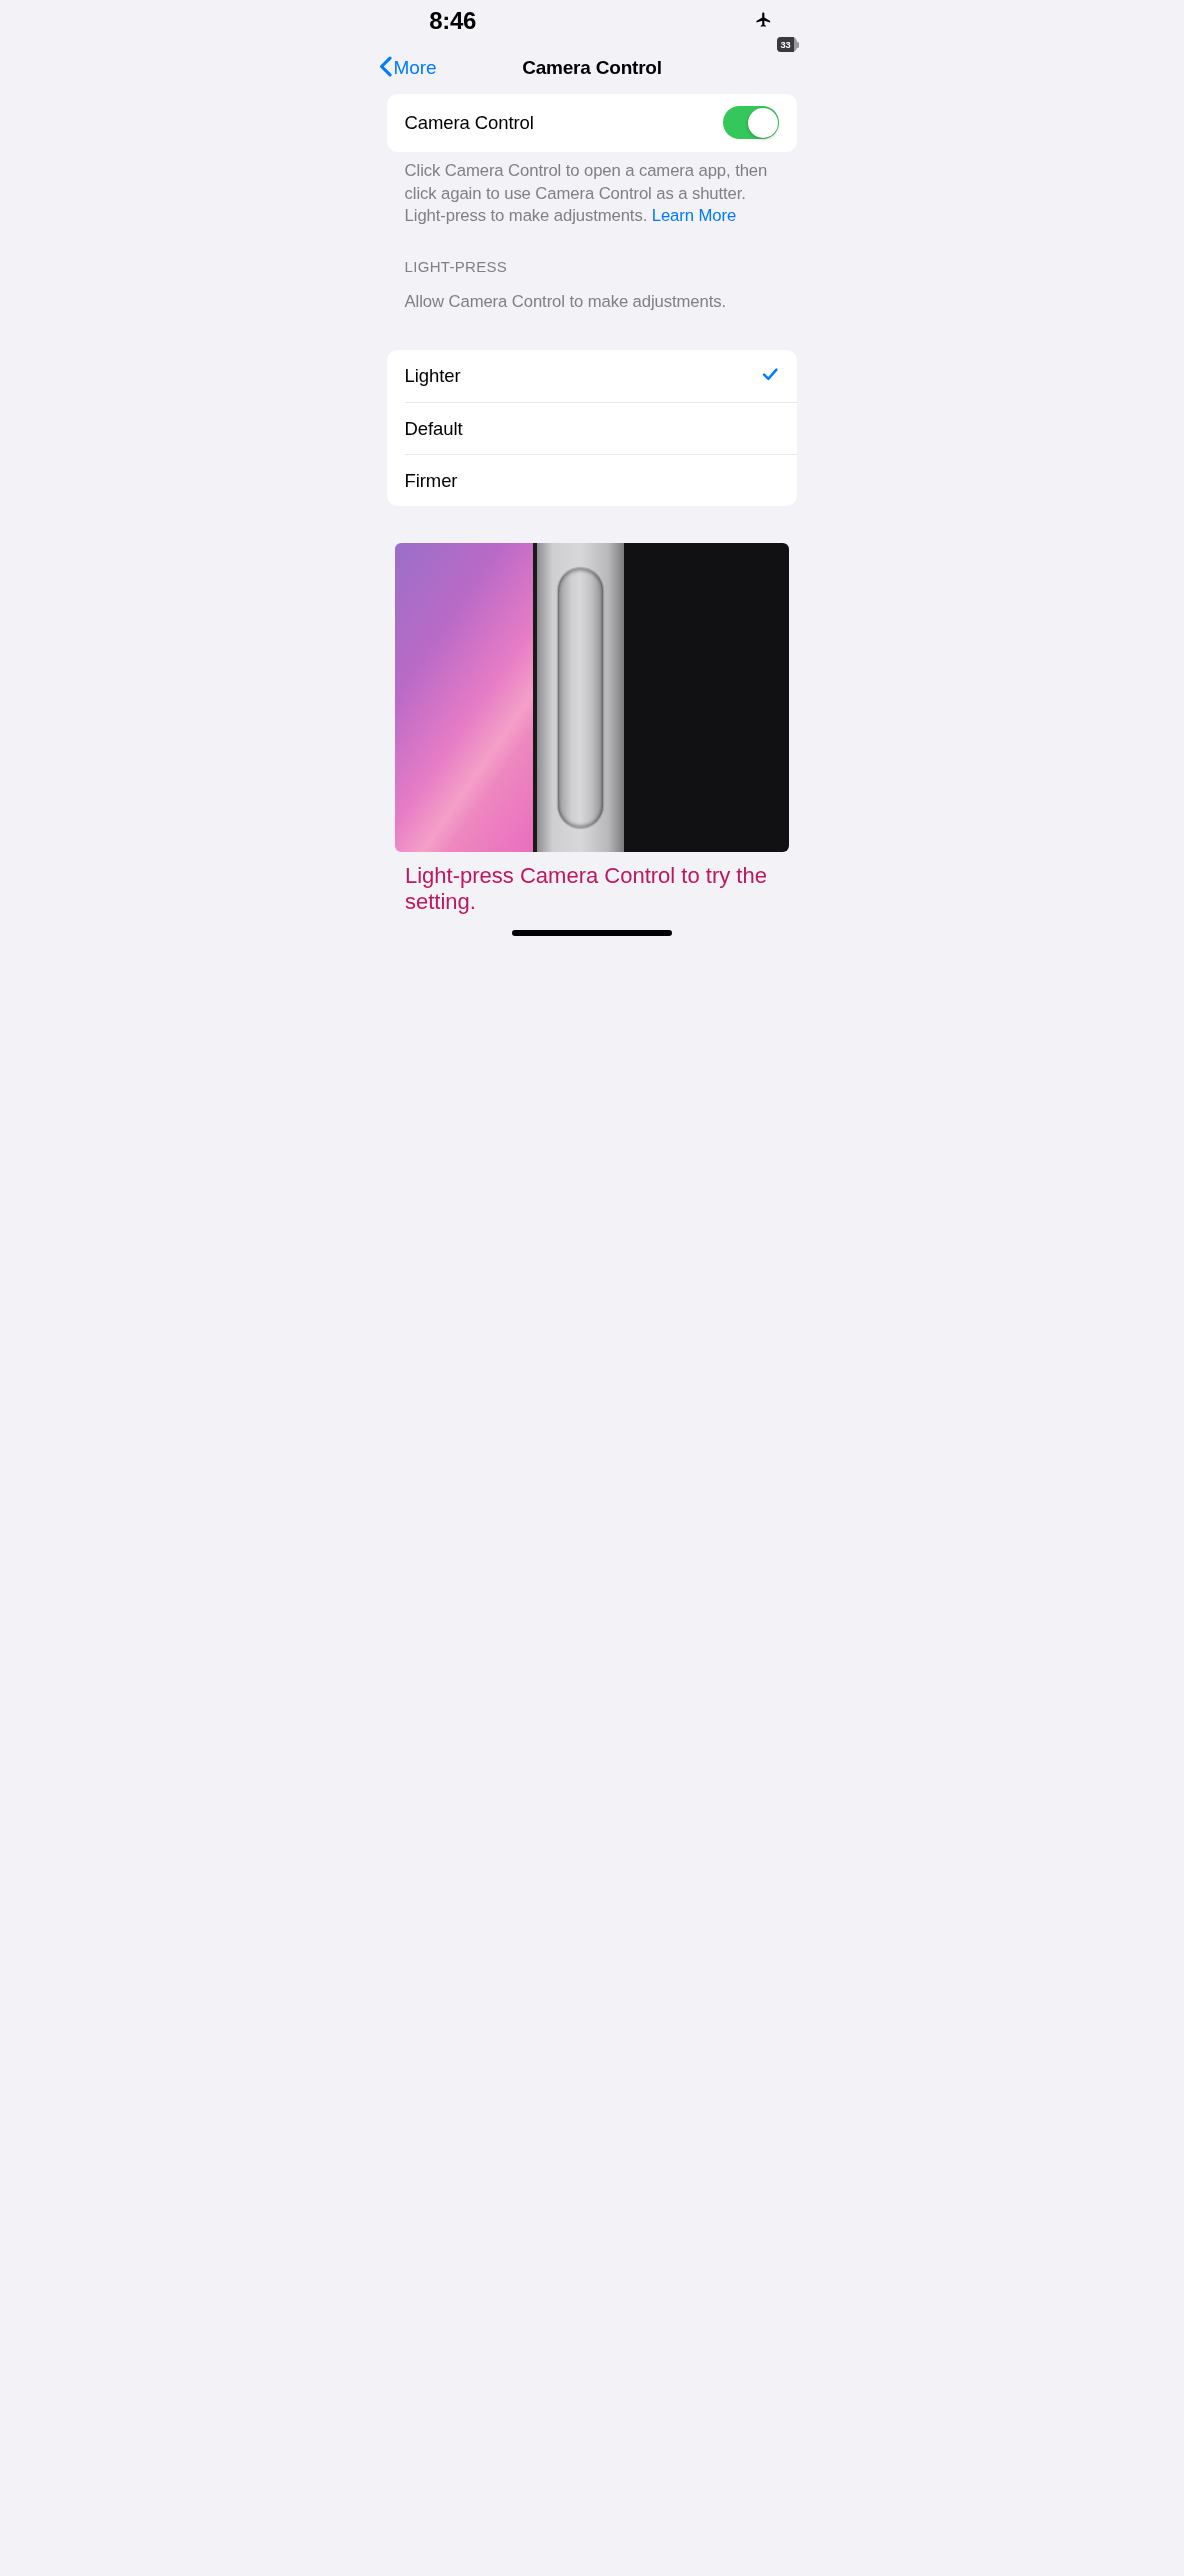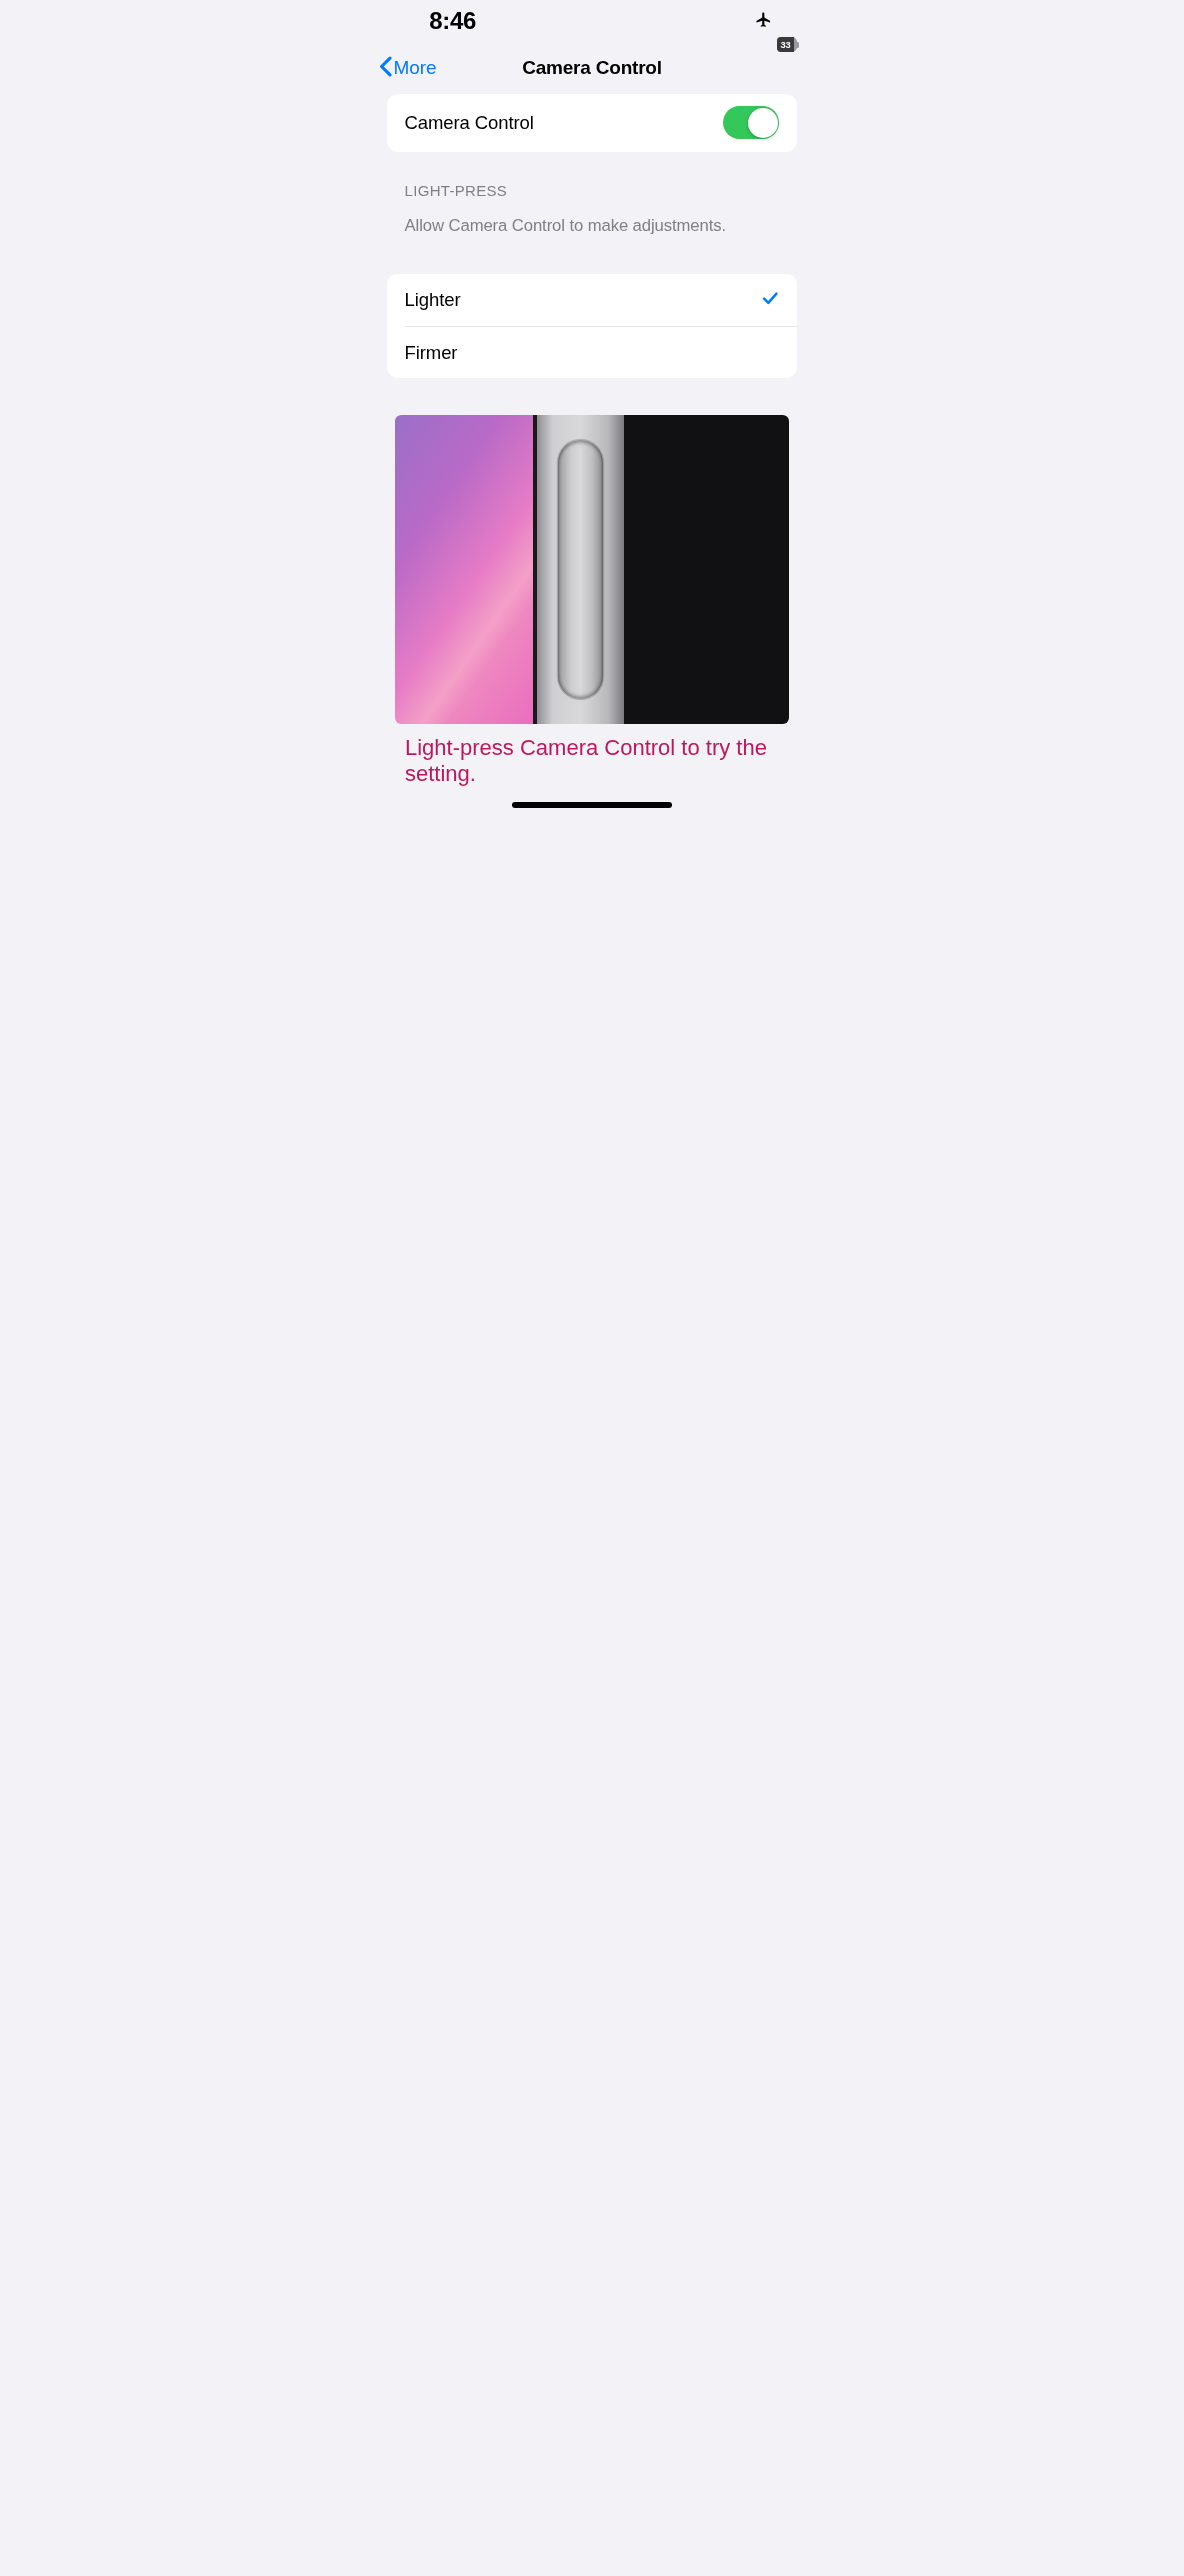--- a/index.html
+++ b/index.html
@@ -225,40 +225,46 @@
 
 <div class="group">
   <div class="card">
     <div class="row">
       <div class="row-label">Camera Control</div>
       <div class="toggle">
         <div class="toggle-knob"></div>
       </div>
     </div>
   </div>
+  <div class="footer-text">
+    <span>Click Camera Control to open a camera app, then click again to use Camera Control as a shutter. Light-press to make adjustments. </span><a href="#">Learn More</a>
+  </div>
 </div>
 
 <div class="group">
   <div class="section-header">LIGHT-PRESS</div>
   <div class="footer-text">Allow Camera Control to make adjustments.</div>
 </div>
 
 <div class="spacer-lg"></div>
 
 <div class="group">
   <div class="card">
     <div class="row">
       <div class="row-label">Lighter</div>
       <span class="check-icon">
         <svg width="18.5" height="18.5" viewBox="0 0 24 24" fill="none" stroke="#007aff" stroke-width="3.2" stroke-linecap="round" stroke-linejoin="round">
             <path d="M4 12.5 L9.5 18 L20 6"></path>
           </svg>
       </span>
     </div>
     <div class="row">
+      <div class="row-label">Default</div>
+    </div>
+    <div class="row">
       <div class="row-label">Firmer</div>
     </div>
   </div>
 </div>
 
 <div class="spacer-lg"></div>
 
 <div class="preview-wrap">
   <div class="preview-left"></div>
   <div class="preview-mid">

